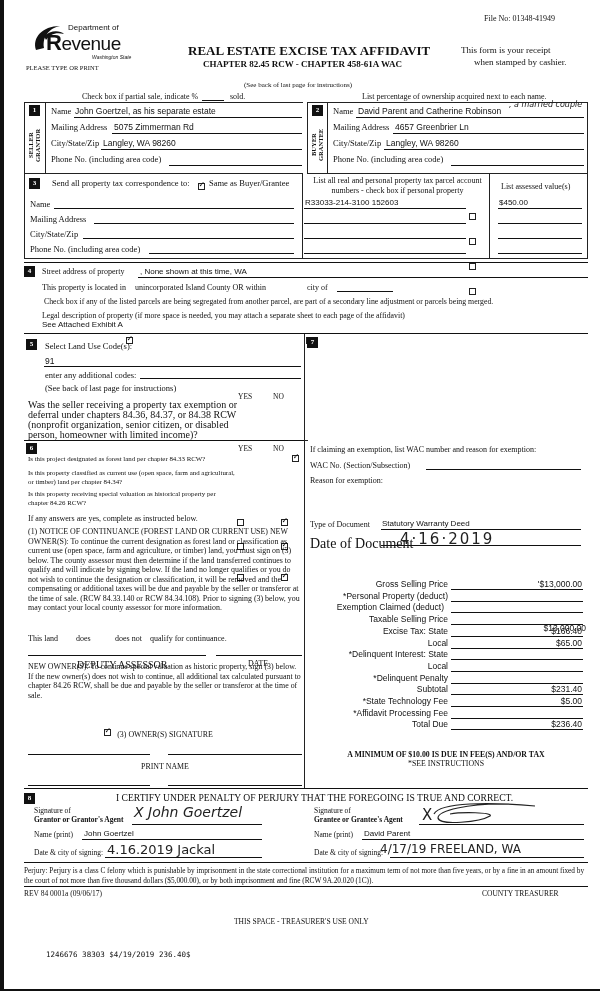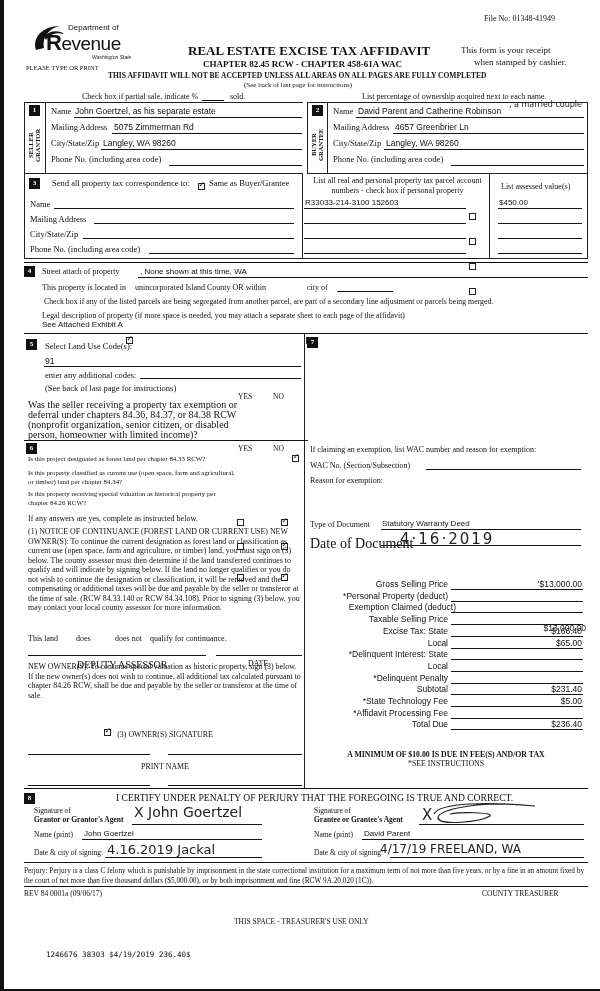--- a/index.html
+++ b/index.html
@@ -2,21 +2,21 @@
 <html><head>
 <meta charset="utf-8">
 <style>
   * { box-sizing: border-box; margin: 0; padding: 0; }
   html, body { width: 600px; height: 991px; background: #fff; overflow: hidden; }
   body { font-family: "Liberation Serif", serif; color: #111; font-size: 8.5px; position: relative; }
   .page { position: absolute; left: 0; top: 0; width: 600px; height: 991px; border-left: 4px solid #111; border-bottom: 2px solid #111; }
   .abs { position: absolute; }
   .sans { font-family: "Liberation Sans", sans-serif; }
   .mono { font-family: "DejaVu Sans Mono", monospace; }
-  .hand { font-family: "DejaVu Sans", sans-serif; color: #222; }
+  .hand { font-family: "DejaVu Sans", sans-serif; font-style: italic; color: #222; }
   .b { font-weight: bold; }
   .line { position: absolute; border-bottom: 1px solid #111; }
   .box { position: absolute; border: 1px solid #222; }
   .secnum { position: absolute; background: #111; color: #fff; font-size: 7px; font-weight: bold; text-align: center; line-height: 11px; width: 11px; height: 11px; }
   .cb { display: inline-block; width: 7px; height: 7px; border: 1px solid #222; vertical-align: middle; position: relative; background: #fff; }
   .cb.checked::after { content: "✓"; position: absolute; left: -0.5px; top: -4px; font-size: 8px; font-weight: bold; font-family: "DejaVu Sans", sans-serif; }
   .vlabel { position: absolute; writing-mode: vertical-rl; transform: rotate(180deg); font-size: 6.5px; font-weight: bold; text-align: center; line-height: 7px; }
   .rlabel { text-align: right; font-family: "Liberation Sans", sans-serif; font-size: 8.5px; }
   .rval { text-align: right; font-family: "Liberation Sans", sans-serif; font-size: 8.5px; }
 </style>
@@ -36,21 +36,20 @@
     <div class="abs sans" style="left:42px; top:3px; font-size:8px;">Department of</div>
     <div class="abs sans" style="left:20px; top:10px; font-size:19px; letter-spacing:-0.5px; font-weight:500;"><span style="font-size:22px; font-weight:bold;">R</span><span>evenue</span></div>
     <div class="abs sans" style="left:66px; top:34px; font-size:5px; font-style:italic;">Washington State</div>
   </div>
   <div class="abs" style="left:22px; top:64px; font-size:6.5px;">PLEASE TYPE OR PRINT</div>
 
   <div class="abs b" style="left:184px; top:43px; font-size:13px;">REAL ESTATE EXCISE TAX AFFIDAVIT</div>
   <div class="abs b" style="left:199px; top:59px; font-size:9px;">CHAPTER 82.45 RCW - CHAPTER 458-61A WAC</div>
   <div class="abs" style="left:457px; top:45px; font-size:9px;">This form is your receipt</div>
   <div class="abs" style="left:457px; top:57px; font-size:9px;margin-left:13px;">when stamped by cashier.</div>
-  <div class="abs b" style="left:104px; top:71px; font-size:7.5px;">THIS AFFIDAVIT WILL NOT BE ACCEPTED UNLESS ALL AREAS ON ALL PAGES ARE FULLY COMPLETED</div>
   <div class="abs" style="left:240px; top:81px; font-size:7px;">(See back of last page for instructions)</div>
   <div class="abs" style="left:78px; top:92px; font-size:8px;">Check box if partial sale, indicate %</div>
   <div class="line" style="left:198px; top:100px; width:22px;"></div>
   <div class="abs" style="left:226px; top:92px; font-size:8px;">sold.</div>
   <div class="abs" style="left:358px; top:92px; font-size:8px;">List percentage of ownership acquired next to each name.</div>
 
   
   <div class="box" style="left:20px; top:102px; width:279px; height:72px; border-width:1px 0 1px 1px;"></div>
   <div class="box" style="left:20px; top:102px; width:22px; height:72px; border-width:0 1px 0 0;"></div>
   <div class="secnum" style="left:25px; top:105px;">1</div>
@@ -110,21 +109,21 @@
   <div id="parcel-rows">
       <div><div class="abs sans" style="left:301px; top:198px; font-size:8px;">R33033-214-3100   152603</div><div class="line" style="left:300px; top:208px; width:162px;"></div><span class="cb abs" style="left:465px; top:200px;"></span><div class="abs sans" style="left:495px; top:198px; font-size:8px;">$450.00</div><div class="line" style="left:494px; top:208px; width:84px;"></div></div>
       <div><div class="abs sans" style="left:301px; top:213px; font-size:8px;"></div><div class="line" style="left:300px; top:223px; width:162px;"></div><span class="cb abs" style="left:465px; top:215px;"></span><div class="abs sans" style="left:495px; top:213px; font-size:8px;"></div><div class="line" style="left:494px; top:223px; width:84px;"></div></div>
       <div><div class="abs sans" style="left:301px; top:228px; font-size:8px;"></div><div class="line" style="left:300px; top:238px; width:162px;"></div><span class="cb abs" style="left:465px; top:230px;"></span><div class="abs sans" style="left:495px; top:228px; font-size:8px;"></div><div class="line" style="left:494px; top:238px; width:84px;"></div></div>
       <div><div class="abs sans" style="left:301px; top:243px; font-size:8px;"></div><div class="line" style="left:300px; top:253px; width:162px;"></div><span class="cb abs" style="left:465px; top:245px;"></span><div class="abs sans" style="left:495px; top:243px; font-size:8px;"></div><div class="line" style="left:494px; top:253px; width:84px;"></div></div>
     </div>
 
   
   <div class="line" style="left:20px; top:262px; width:564px; border-bottom-width:1.5px;"></div>
   <div class="secnum" style="left:20px; top:266px;">4</div>
-  <div class="abs" style="left:38px; top:267px; font-size:8px;">Street attach of property</div>
+  <div class="abs" style="left:38px; top:267px; font-size:8px;">Street address of property</div>
   <div class="abs sans" style="left:136px; top:267px; font-size:8px;">, None shown at this time, WA</div>
   <div class="line" style="left:134px; top:277px; width:450px;"></div>
   <div class="abs" style="left:38px; top:283px; font-size:8px;">This property is located in</div>
   <span class="cb checked abs" style="left:122px; top:284px;"></span>
   <div class="abs" style="left:131px; top:283px; font-size:8px;">unincorporated Island County OR within</div>
   <span class="cb abs" style="left:293px; top:284px;"></span>
   <div class="abs" style="left:303px; top:283px; font-size:8px;">city of</div>
   <div class="line" style="left:333px; top:291px; width:56px;"></div>
   <div class="abs" style="left:38px; top:311px; font-size:7.8px;">Legal description of property (if more space is needed, you may attach a separate sheet to each page of the affidavit)</div>
   <div class="abs" style="left:40px; top:297px; font-size:7.8px;">Check box if any of the listed parcels are being segregated from another parcel, are part of a secondary line adjustment or parcels being merged.</div>
@@ -195,21 +194,21 @@
         <div class="abs rlabel" style="left:300px; top:579px; width:144px;">Gross Selling Price</div>
         <div class="abs rval" style="left:448px; top:579px; width:130px;">'$13,000.00</div>
         <div class="line" style="left:447px; top:589px; width:132px;"></div>
       </div>
       <div>
         <div class="abs rlabel" style="left:300px; top:590.7px; width:144px;">*Personal Property (deduct)</div>
         <div class="abs rval" style="left:448px; top:590.7px; width:130px;"></div>
         <div class="line" style="left:447px; top:600.7px; width:132px;"></div>
       </div>
       <div>
-        <div class="abs rlabel" style="left:300px; top:602.4px; width:152px;">Exemption Claimed (deduct)</div>
+        <div class="abs rlabel" style="left:300px; top:602.4px; width:140px;">Exemption Claimed (deduct)</div>
         <div class="abs rval" style="left:448px; top:602.4px; width:130px;"></div>
         <div class="line" style="left:447px; top:612.4px; width:132px;"></div>
       </div>
       <div>
         <div class="abs rlabel" style="left:300px; top:614.1px; width:144px;">Taxable Selling Price</div>
         <div class="abs rval" style="left:452px; top:614.1px; width:130px;margin-top:9px;">$13,000.00</div>
         <div class="line" style="left:447px; top:624.1px; width:132px;"></div>
       </div>
       <div>
         <div class="abs rlabel" style="left:300px; top:625.8px; width:144px;">Excise Tax:  State</div>

